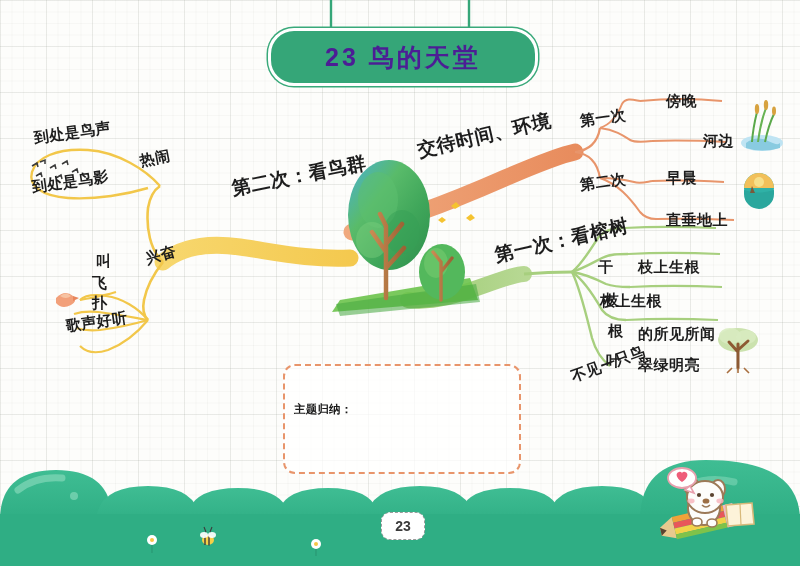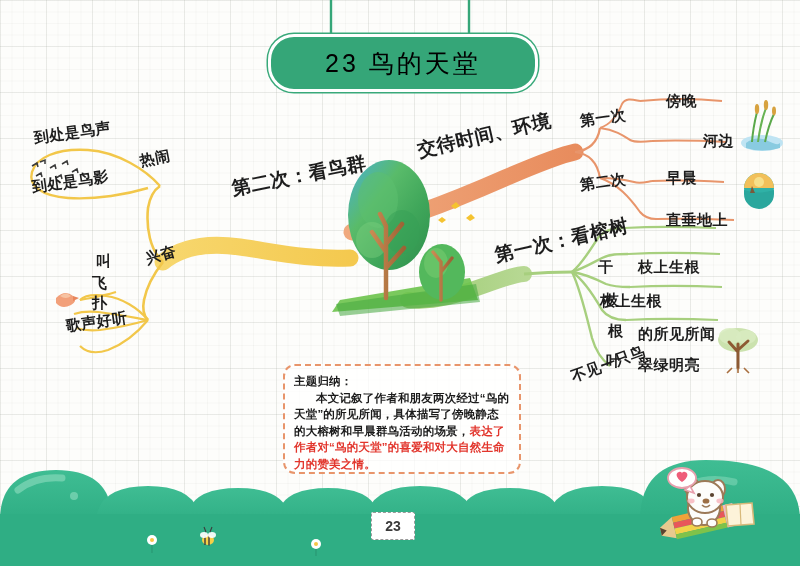--- a/index.html
+++ b/index.html
@@ -25,40 +25,40 @@
   .node{
     position:absolute;white-space:nowrap;color:#1d1d1d;
     font-family:"Liberation Sans","DejaVu Sans",sans-serif;
     font-weight:700;letter-spacing:.5px;
   }
   .t-title{
     position:absolute;left:268px;top:28px;width:264px;height:52px;
     background:#35a678;border:3px solid #ffffff;border-radius:26px;
     box-shadow:0 0 0 1.5px #39a97a;
     display:flex;align-items:center;justify-content:center;
-    color:#000000;font-size:25px;font-weight:400;letter-spacing:3px;margin-top:6px;
+    color:#4c1d95;font-size:25px;font-weight:700;letter-spacing:3px;
   }
   .lvl1{font-size:19px;}
   .lvl2{font-size:15px;}
   .lvl3{font-size:15px;font-weight:700;}
 
   
   #summary{
     position:absolute;left:283px;top:364px;width:238px;height:110px;
     border:2px dashed #e8956b;border-radius:12px;background:rgba(255,255,255,.72);
     padding:7px 9px 5px 9px;box-sizing:border-box;
     font-size:11.5px;line-height:16.5px;color:#1b1b1b;font-weight:700;
     letter-spacing:.2px;
   }
-  #summary .lead{display:block;}
+  #summary .lead{display:block;margin-top:28px;}
   #summary .body{display:block;text-indent:22px;}
   #summary .red{color:#e2352c;}
   .pagenum{
-    position:absolute;left:371px;top:512px;width:42px;height:26px;
-    background:#ffffff;border:1.5px dashed #9a9a9a;border-radius:2px;
+    position:absolute;left:381px;top:512px;width:42px;height:26px;
+    background:#ffffff;border:1.5px dashed #9a9a9a;border-radius:9px;
     display:flex;align-items:center;justify-content:center;
     font-size:14px;font-weight:700;color:#3a3a3a;
   }
   .rot-a{transform:rotate(-11deg);transform-origin:left center;}
   .rot-b{transform:rotate(-16deg);transform-origin:left center;}
   .rot-c{transform:rotate(-8deg);transform-origin:left center;}
   .rot-d{transform:rotate(-13deg);transform-origin:left center;}
   .rot-e{transform:rotate(-20deg);transform-origin:left center;}
 </style>
 </head>
@@ -317,18 +317,17 @@
   <div class="node lvl3 rot-c" style="left:34px;top:129px;">到处是鸟声</div>
   <div class="node lvl3 rot-c" style="left:32px;top:178px;">到处是鸟影</div>
 
   <div class="node lvl3" style="left:96px;top:252px;">叫</div>
   <div class="node lvl3" style="left:92px;top:274px;">飞</div>
   <div class="node lvl3" style="left:92px;top:294px;">扑</div>
   <div class="node lvl3 rot-c" style="left:66px;top:317px;">歌声好听</div>
 
   <div id="summary">
     <span class="lead">主题归纳：</span>
-    <span class="body"><span>本文记叙了作者和朋友两次经过“鸟的天堂”的所见所闻，具体描写了傍晚静态的大榕树和早晨群鸟活动的场景，</span><span class="red">表达了作者对“鸟的天堂”的喜爱和对大自然生命力的赞美之情。</span></span>
   </div>
 
   <div class="pagenum">23</div>
 
 </div>
 
 </body></html>

